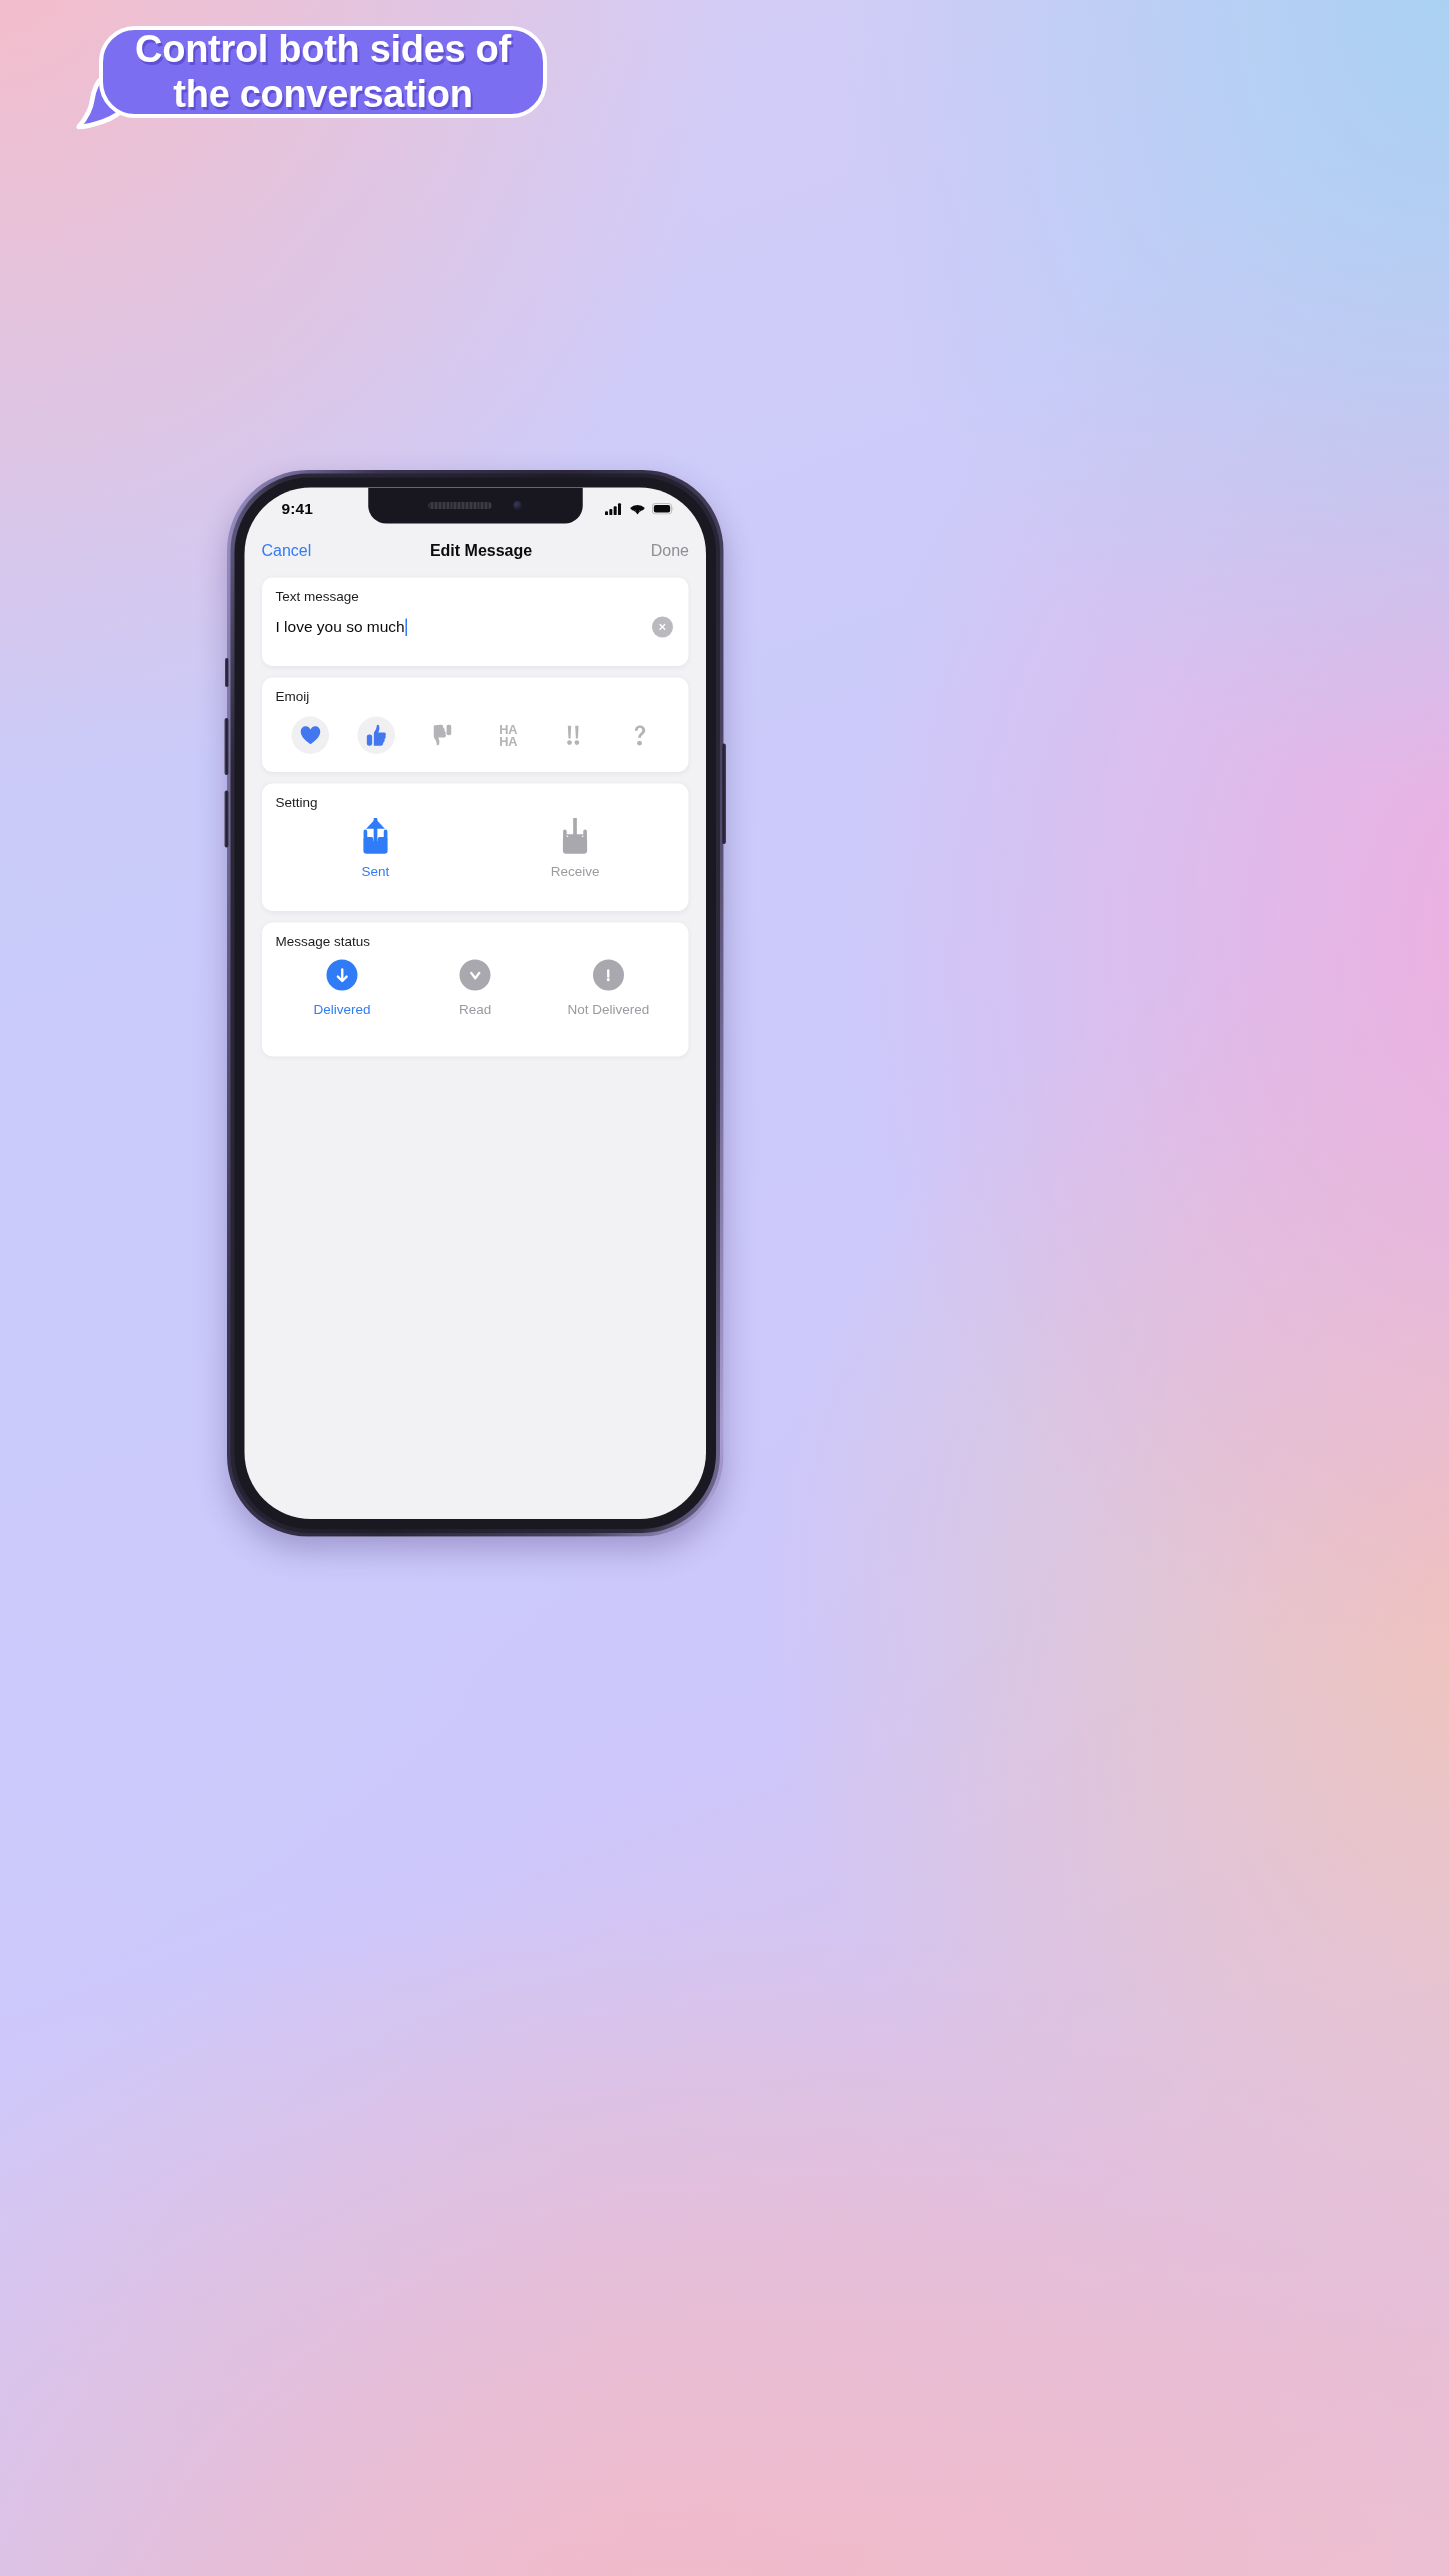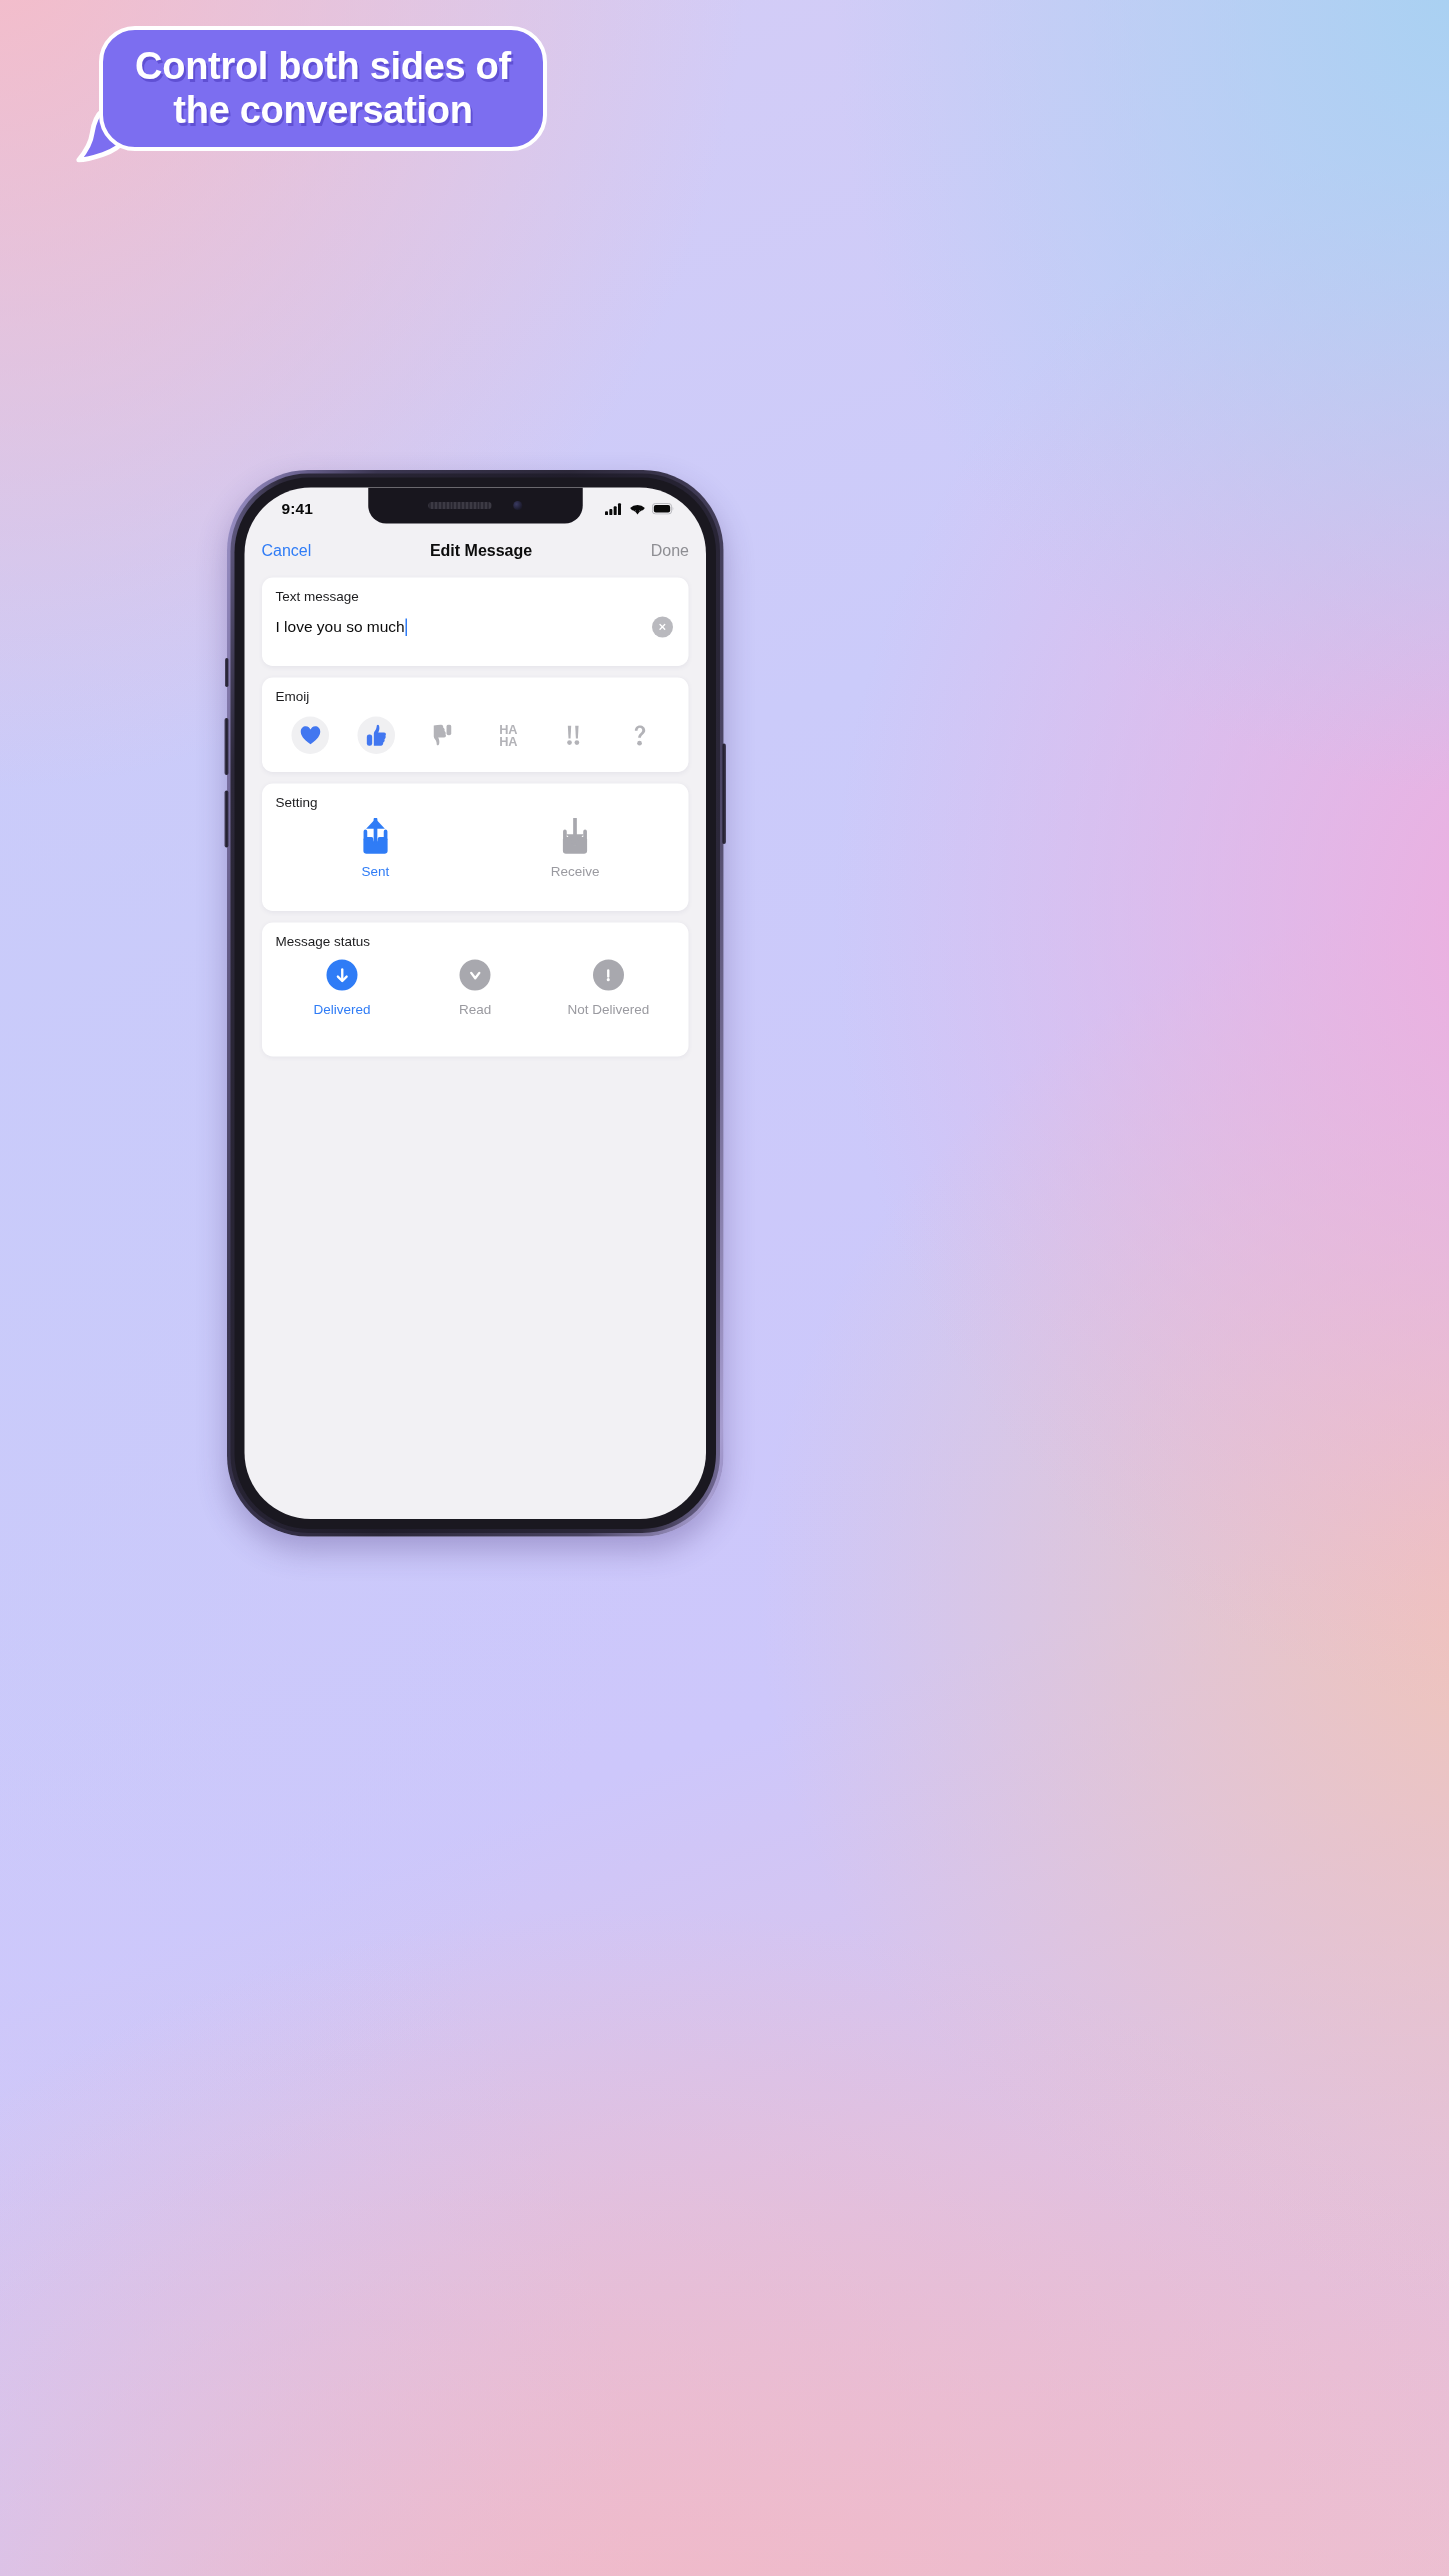--- a/index.html
+++ b/index.html
@@ -18,21 +18,21 @@
       radial-gradient(ellipse 55% 40% at 92% 8%,  #a9d1f2 0%, rgba(169,209,242,0) 65%),
       radial-gradient(ellipse 60% 38% at 97% 38%, #eeaede 0%, rgba(238,174,222,0) 68%),
       radial-gradient(ellipse 70% 35% at 98% 60%, #f3c4b4 0%, rgba(243,196,180,0) 66%),
       radial-gradient(ellipse 85% 40% at 45% 98%, #f2b9c6 0%, rgba(242,185,198,0) 70%),
       radial-gradient(ellipse 60% 45% at 3% 92%,  #cfc8fa 0%, rgba(207,200,250,0) 70%),
       radial-gradient(ellipse 65% 55% at 2% 45%,  #c9cbfa 0%, rgba(201,203,250,0) 72%),
       linear-gradient(160deg, #d8cdf4 0%, #cbcbfa 35%, #cdc7fb 62%, #e7bfd8 85%, #f0c3ce 100%);
   }
 
   
-  #bubble-wrap { position:absolute; left:99px; top:25.5px; width:448px; height:125px; }
+  #bubble-wrap { position:absolute; left:99px; top:25.5px; width:448px; height:92px; }
   #bubble {
     position:absolute; inset:0;
     background:#7c6ef0;
     border:4.7px solid #ffffff;
     border-radius:36px;
     box-sizing:border-box;
   }
   #bubble-tail {
     position:absolute; left:-23px; bottom:-13.4px; width:62px; height:58px;
     pointer-events:none;

